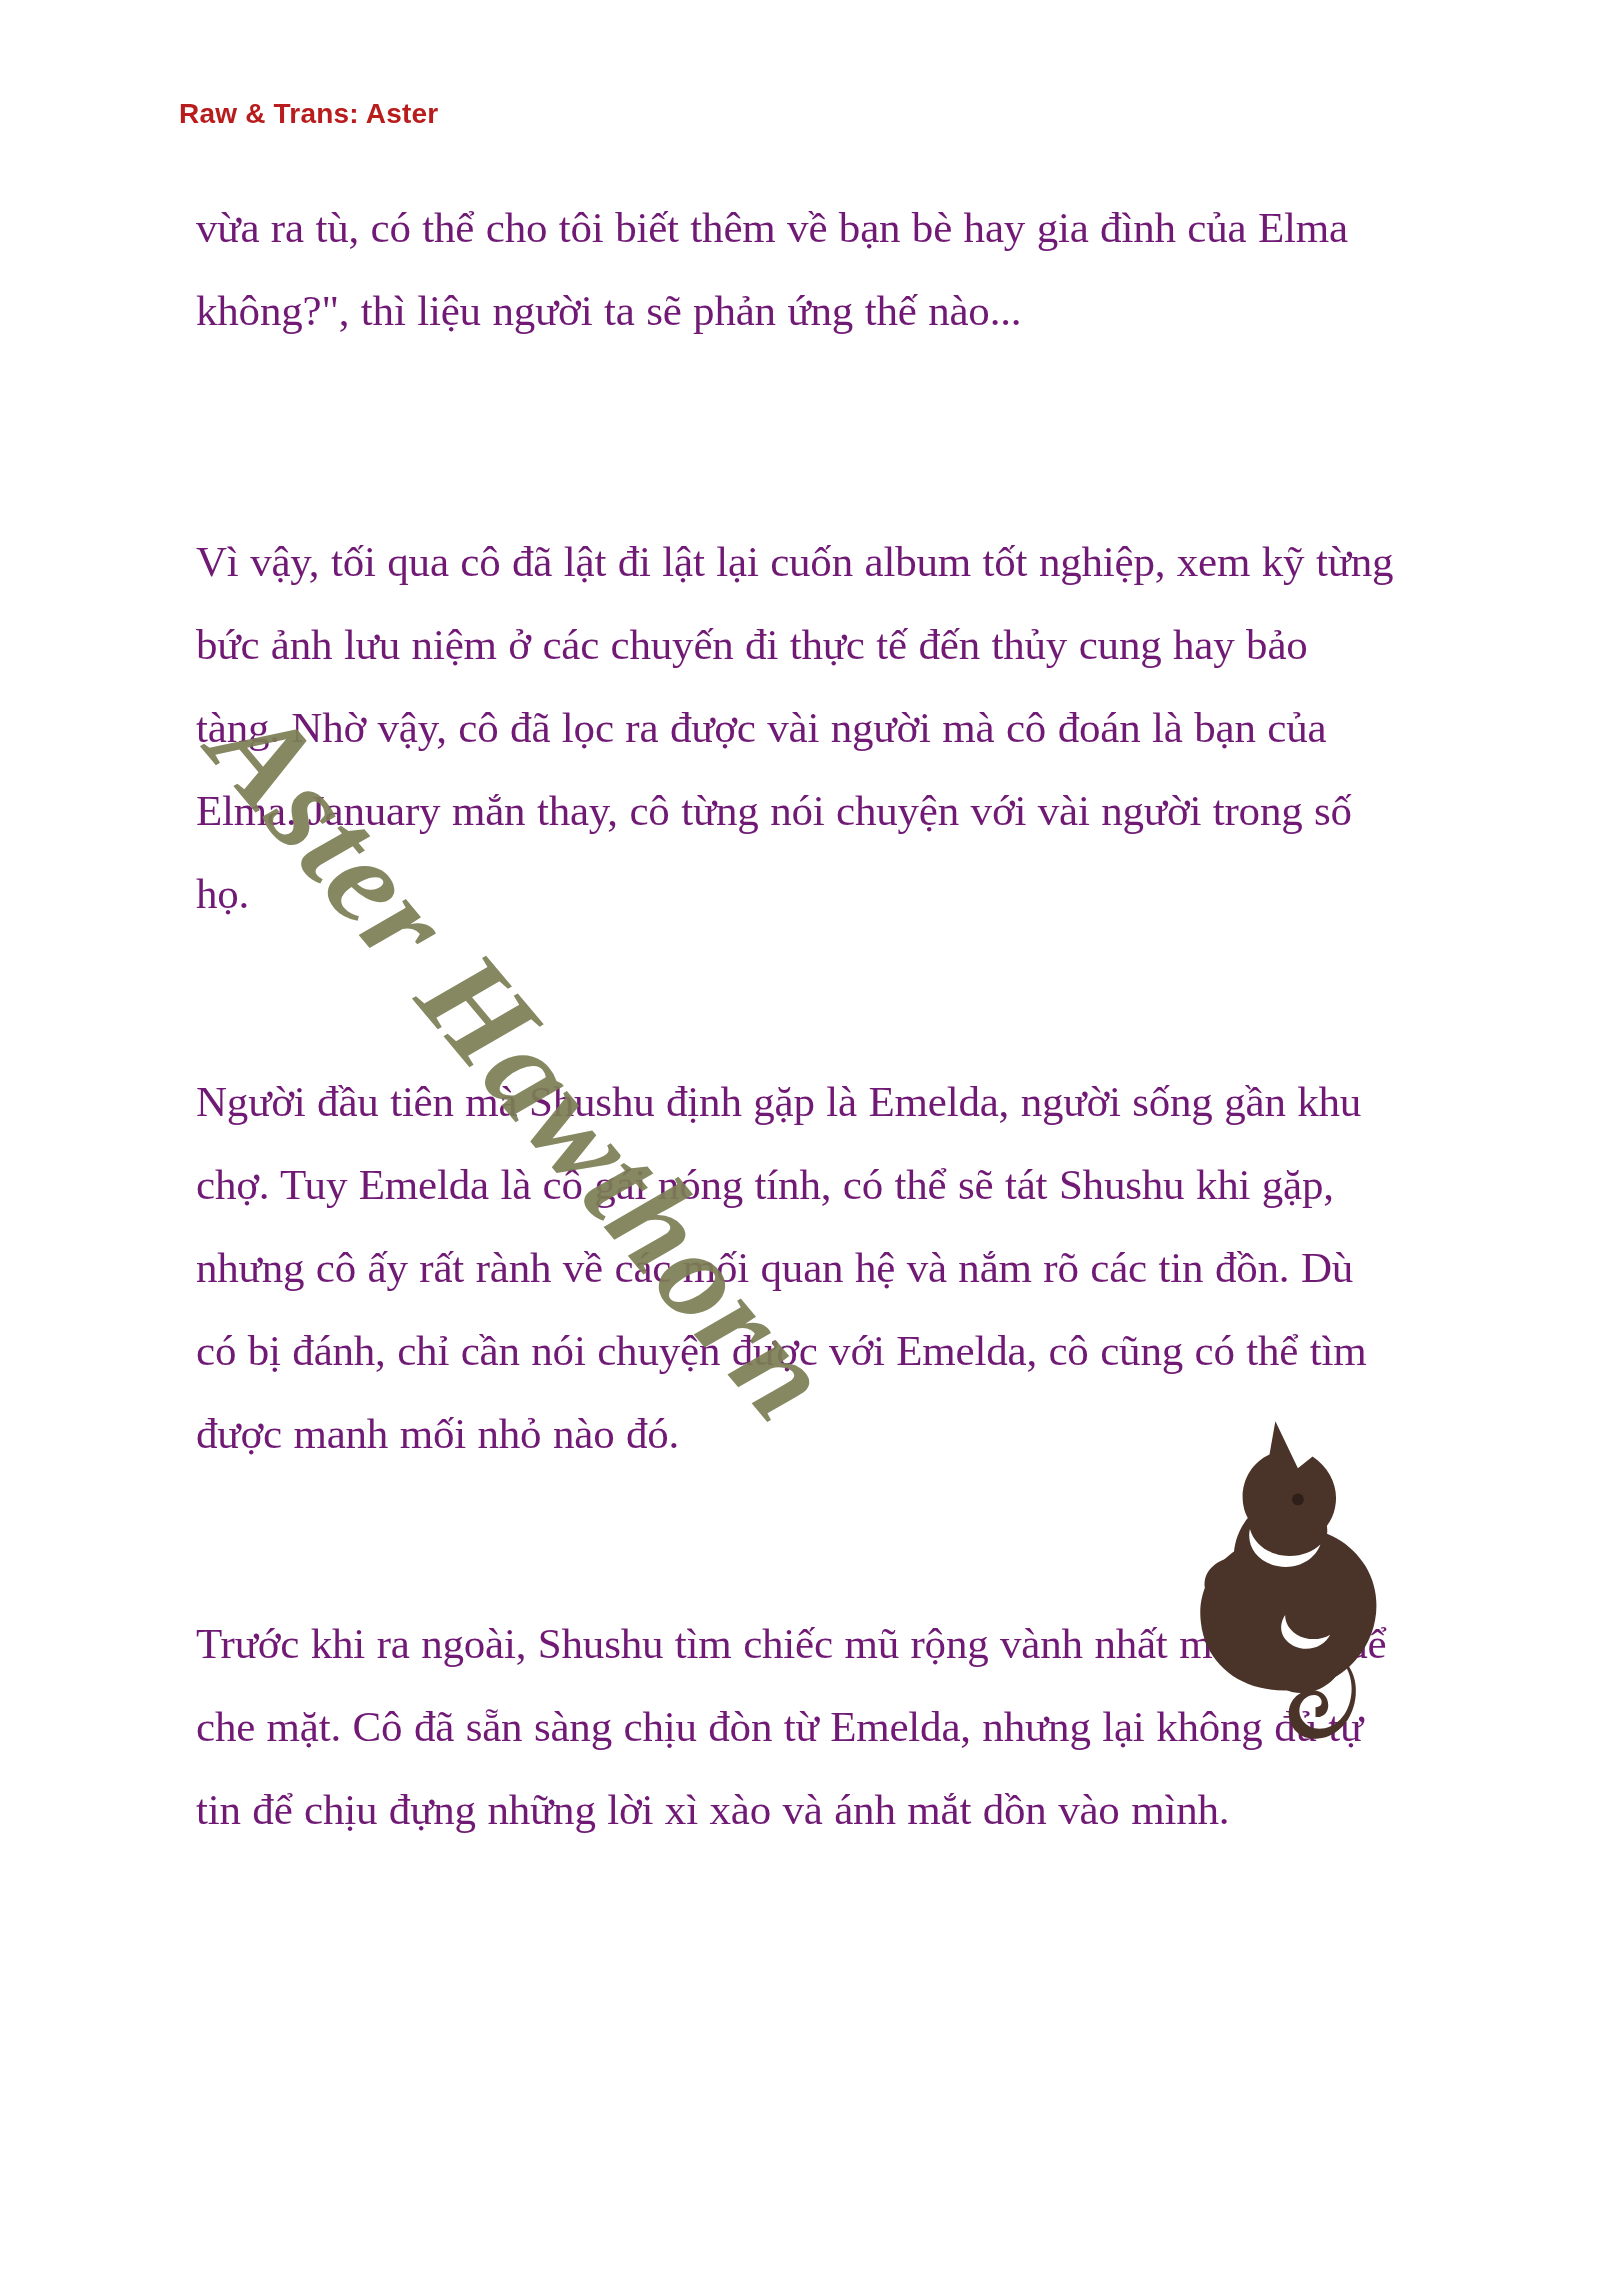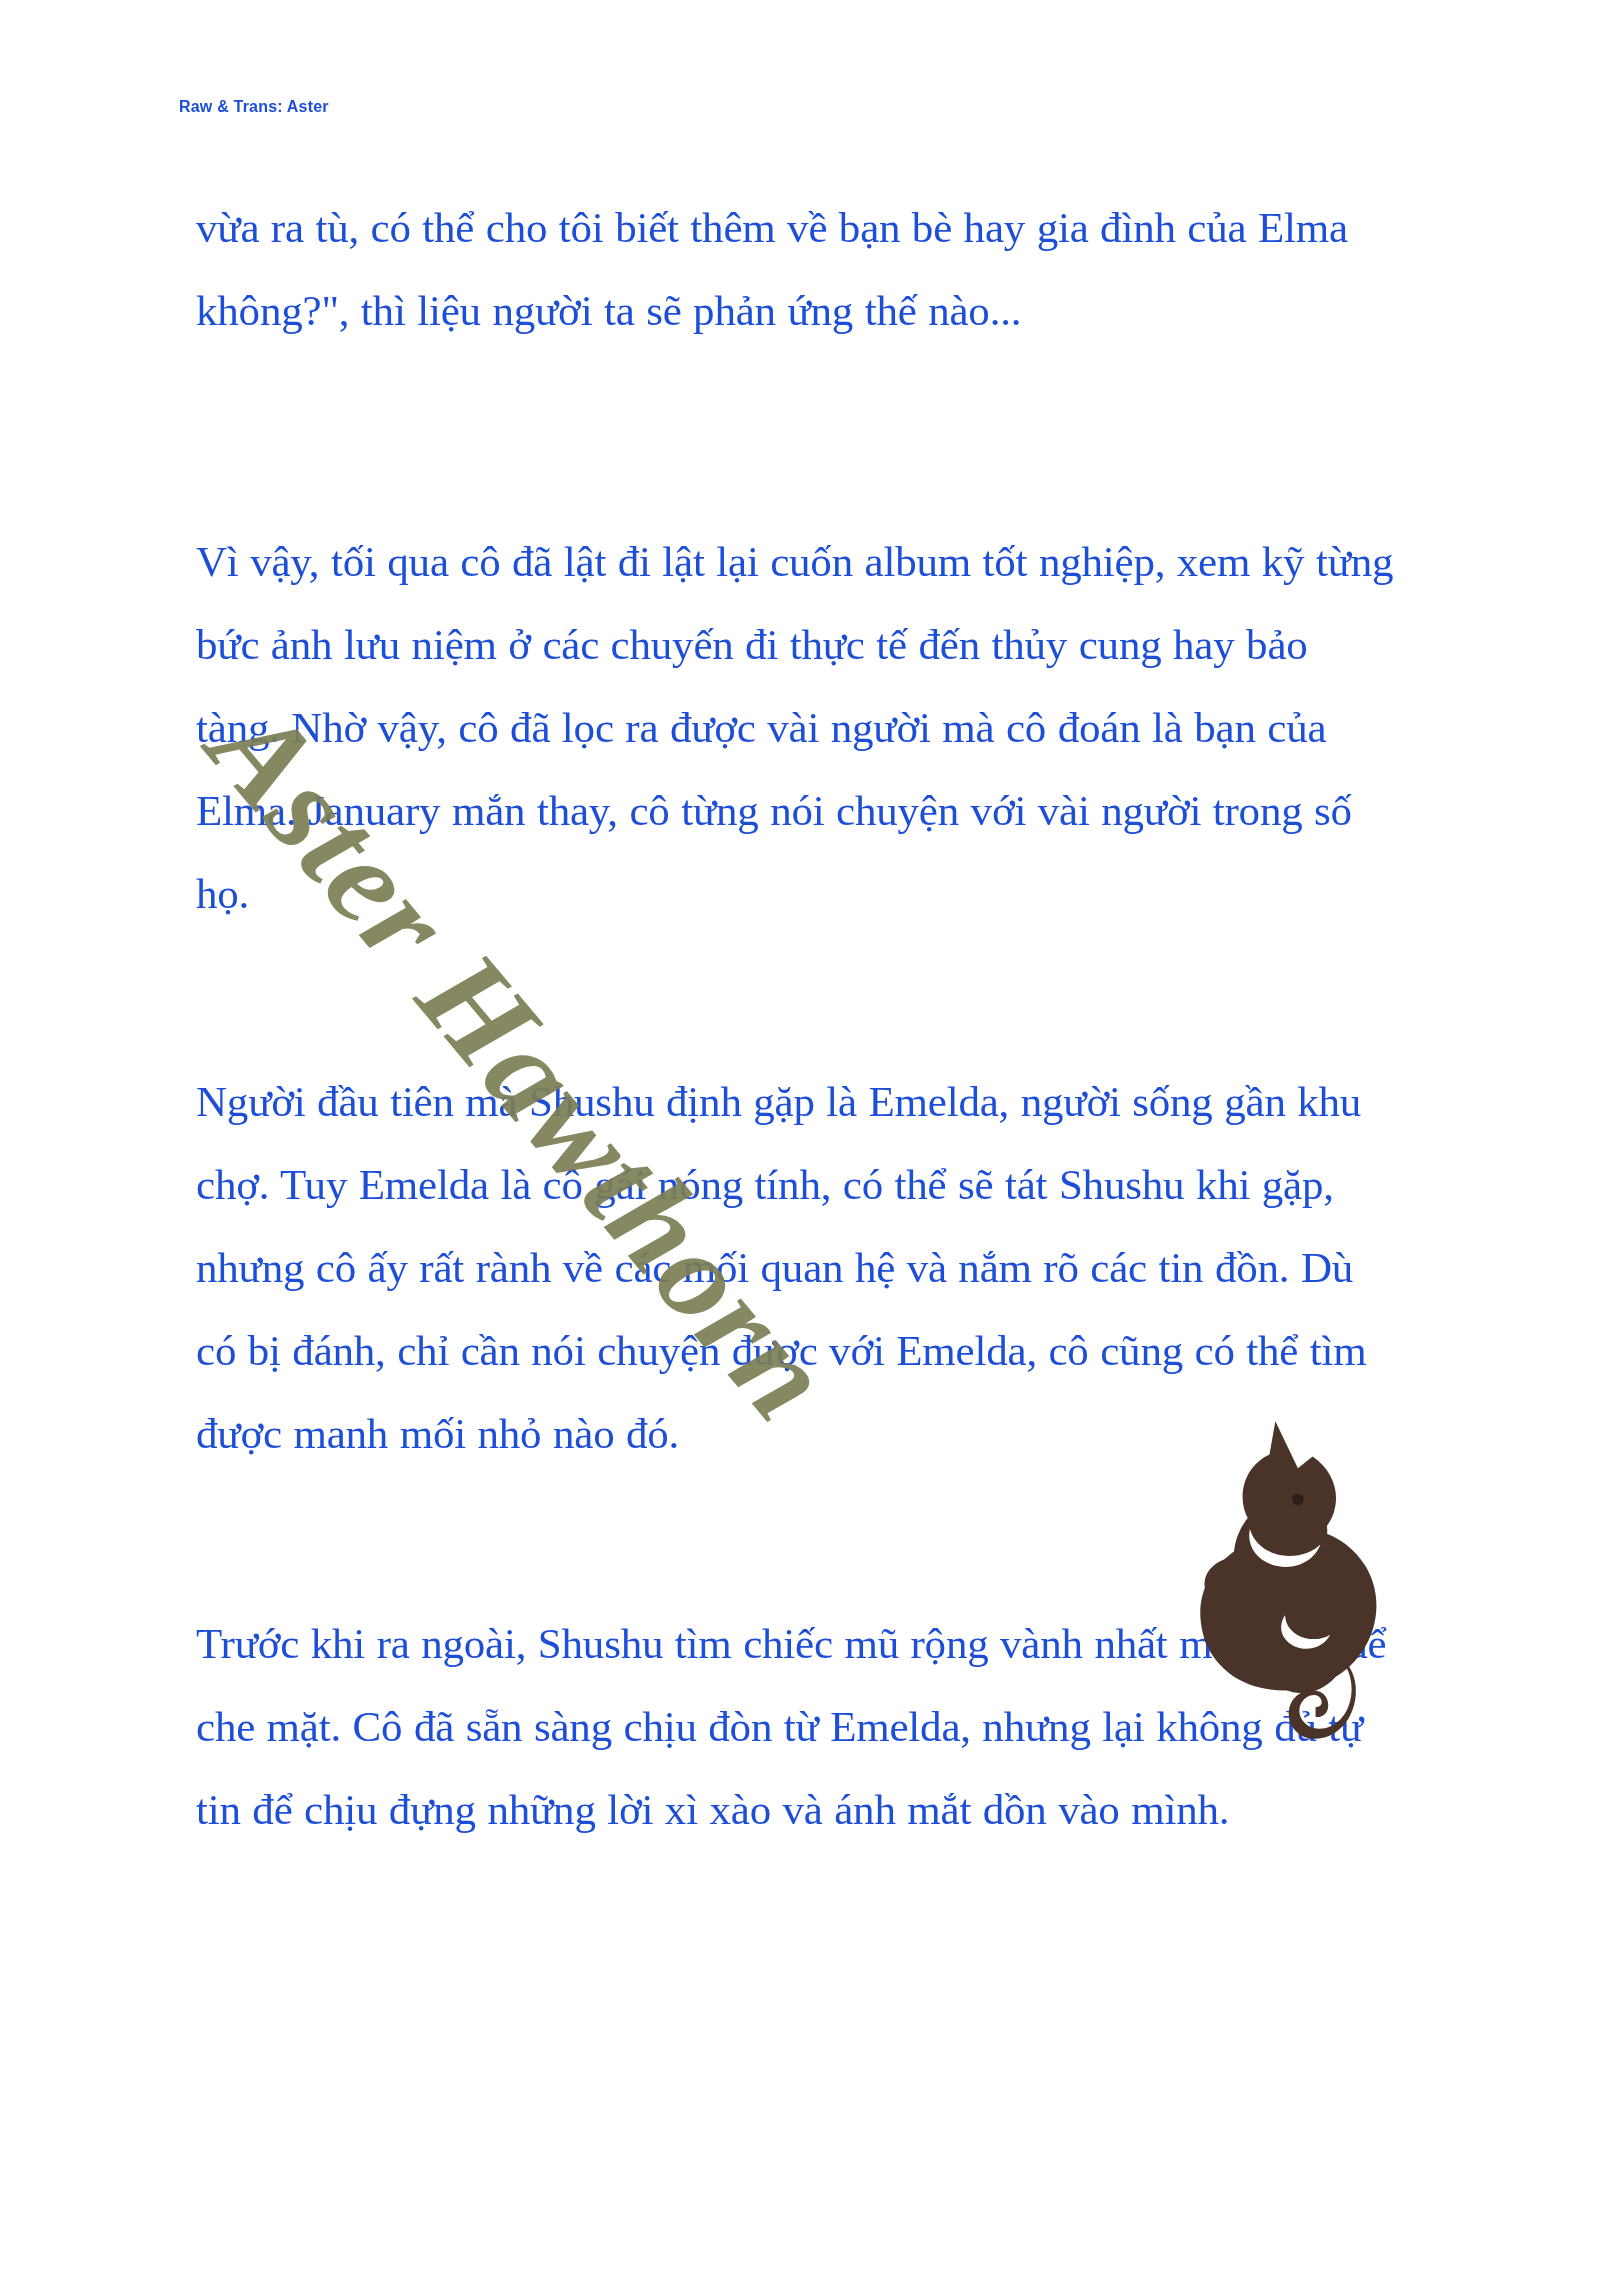--- a/index.html
+++ b/index.html
@@ -20,39 +20,39 @@
     inset: 0;
     background: #ffffff;
   }
 
   
   .page-header {
     position: absolute;
     left: 179px;
     top: 98px;
     font-family: "Liberation Sans", "DejaVu Sans", sans-serif;
-    font-size: 16px;
+    font-size: 28px;
     font-weight: 700;
     letter-spacing: 0.2px;
-    color: #1d4ed8;
+    color: #b91c1c;
     white-space: nowrap;
   }
 
   
   .content {
     position: absolute;
     left: 196px;
     top: 186px;
     width: 1206px;
   }
 
   .para {
     font-size: 43px;
     line-height: 83px;
-    color: #1d4ed8;
+    color: #701a75;
     text-align: left;
     margin: 0;
     font-weight: 400;
     letter-spacing: -0.2px;
     word-spacing: 1px;
   }
 
   .gap-sm { height: 43px; }
   .gap-md { height: 125px; }
   .gap-lg { height: 127px; }

